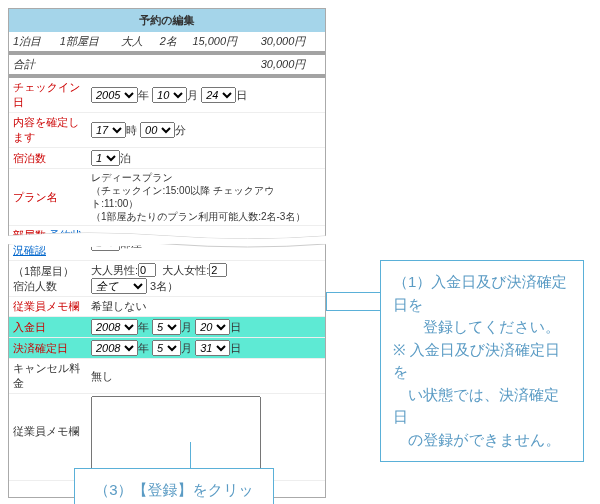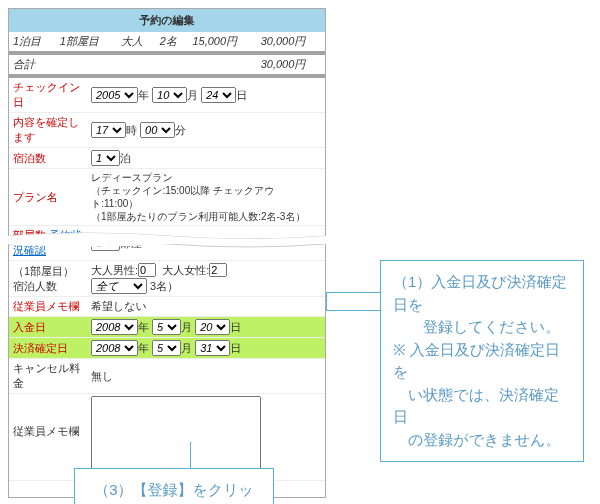--- a/index.html
+++ b/index.html
@@ -4,21 +4,21 @@
 <style>
   * { box-sizing: border-box; margin: 0; padding: 0; }
   body { font-family: "MS PGothic", sans-serif; font-size: 11px; color: #333; background: #fff; width: 600px; height: 504px; position: relative; }
   .panel { position: absolute; left: 8px; top: 8px; width: 318px; border: 1px solid #aaa; background: #fff; }
   .title { background: #a5d5ea; text-align: center; font-weight: bold; padding: 4px 0; font-size: 11px; color: #333; }
   table { width: 100%; border-collapse: collapse; }
   td { padding: 2px 4px; font-size: 11px; vertical-align: middle; border-bottom: 1px solid #eee; height: 20px; }
   .lbl { width: 78px; color: #333; }
   .red { color: #c00; }
   .blue { color: #06c; }
-  .row-hl td { background: #bef264; }
+  .row-hl td { background: #5eead4; }
   select { font-size: 11px; height: 16px; font-style: italic; }
   input[type=text] { font-size: 11px; height: 14px; width: 18px; }
   textarea { width: 170px; height: 80px; font-size: 11px; resize: none; }
   .btns { text-align: center; padding: 8px 0; background: #fff; }
   .summary td { border-bottom: 4px solid #a3a3a3; height: 18px; font-style: italic; }
   .plan-desc { font-size: 10px; line-height: 1.3; }
   .callout { position: absolute; border: 1px solid #5ab0d8; background: #fff; padding: 10px 12px; font-size: 15px; color: #5a9bc4; line-height: 1.5; }
   .callout1 { left: 380px; top: 260px; width: 204px; }
   .callout2 { left: 74px; top: 468px; width: 200px; text-align: center; }
   .line { position: absolute; background: #5ab0d8; }

